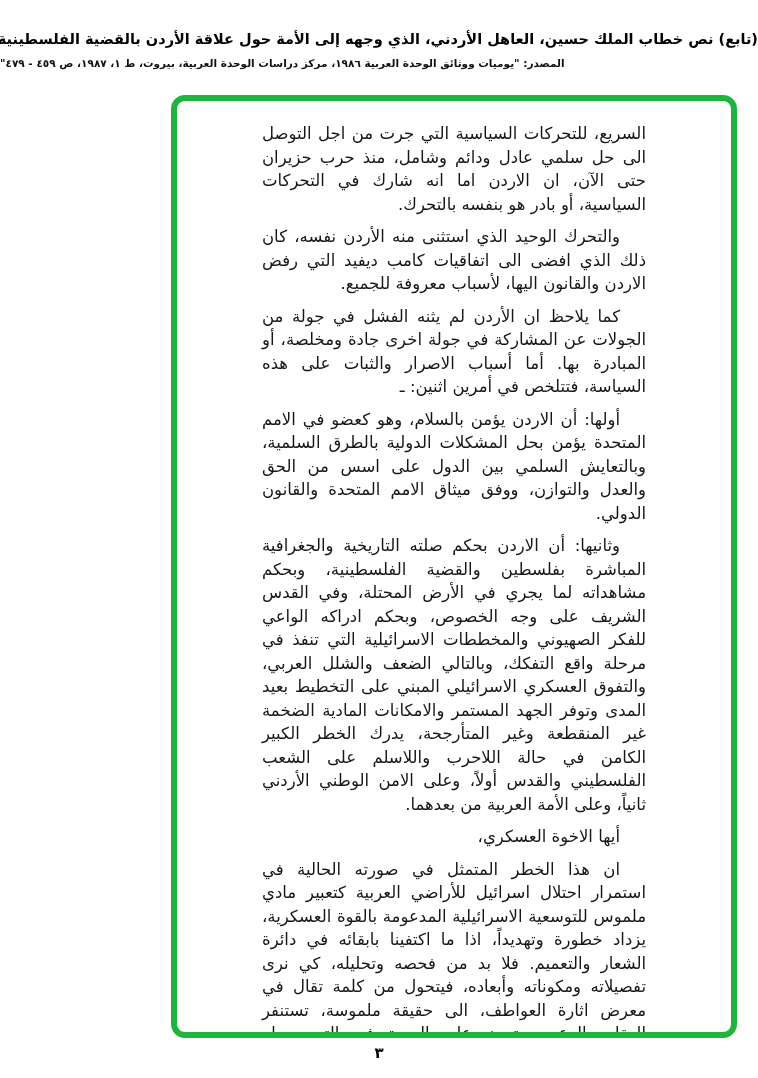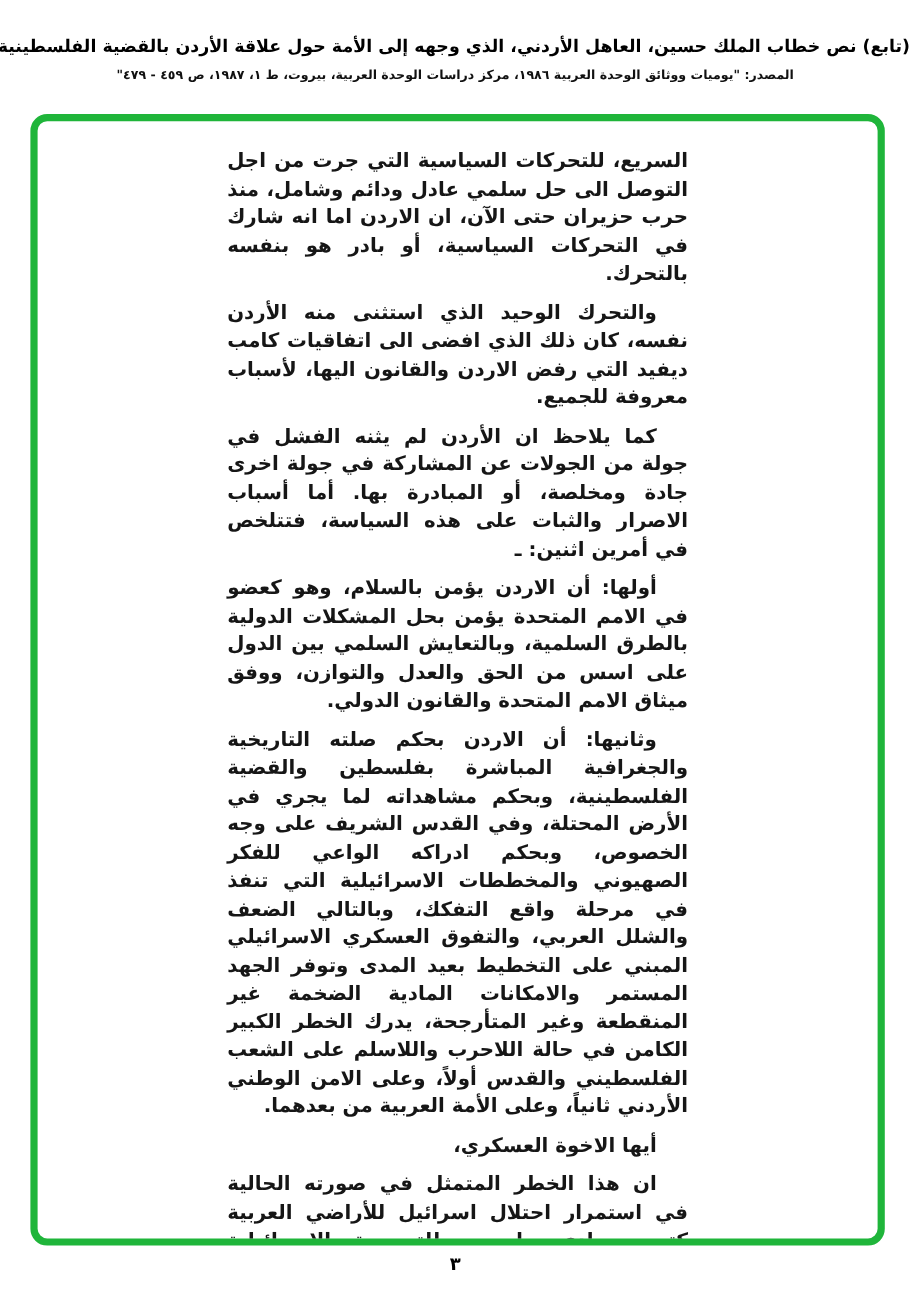--- a/index.html
+++ b/index.html
@@ -14,49 +14,48 @@
     background: #ffffff;
     overflow: hidden;
     direction: rtl;
     font-family: "DejaVu Sans", sans-serif;
   }
   .doc-header {
     position: absolute;
     top: 28px;
     right: 0;
     left: 0;
-    text-align: center;
+    text-align: left;
     color: #000000;
   }
   .doc-title {
     font-size: 14.5px;
     font-weight: bold;
     line-height: 22px;
     letter-spacing: 0;
     white-space: nowrap;
   }
   .doc-source {
     margin-top: 7px;
     font-size: 10.5px;
     font-weight: bold;
     color: #111111;
     white-space: nowrap;
   }
   .text-frame {
     position: absolute;
     top: 95px;
     right: 21px;
-    width: 712px;
+    width: 566px;
     height: 943px;
     box-sizing: border-box;
     border: 6px solid #1fb53a;
     border-radius: 14px;
     background: #ffffff;
     overflow: hidden;
-    font-weight: bold;
   }
   .text-column {
     width: 384px;
     margin: 21px auto 0;
     color: #161616;
     font-size: 16.5px;
     line-height: 23.5px;
     text-align: justify;
     text-justify: inter-word;
   }

